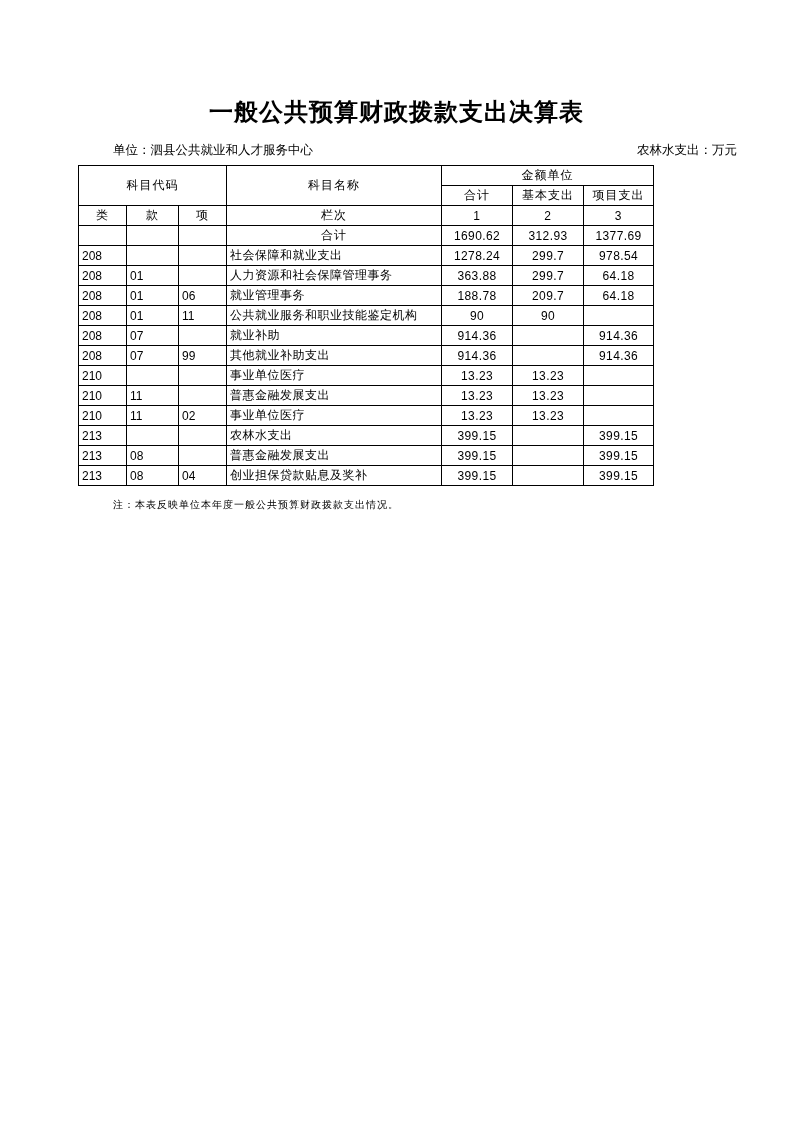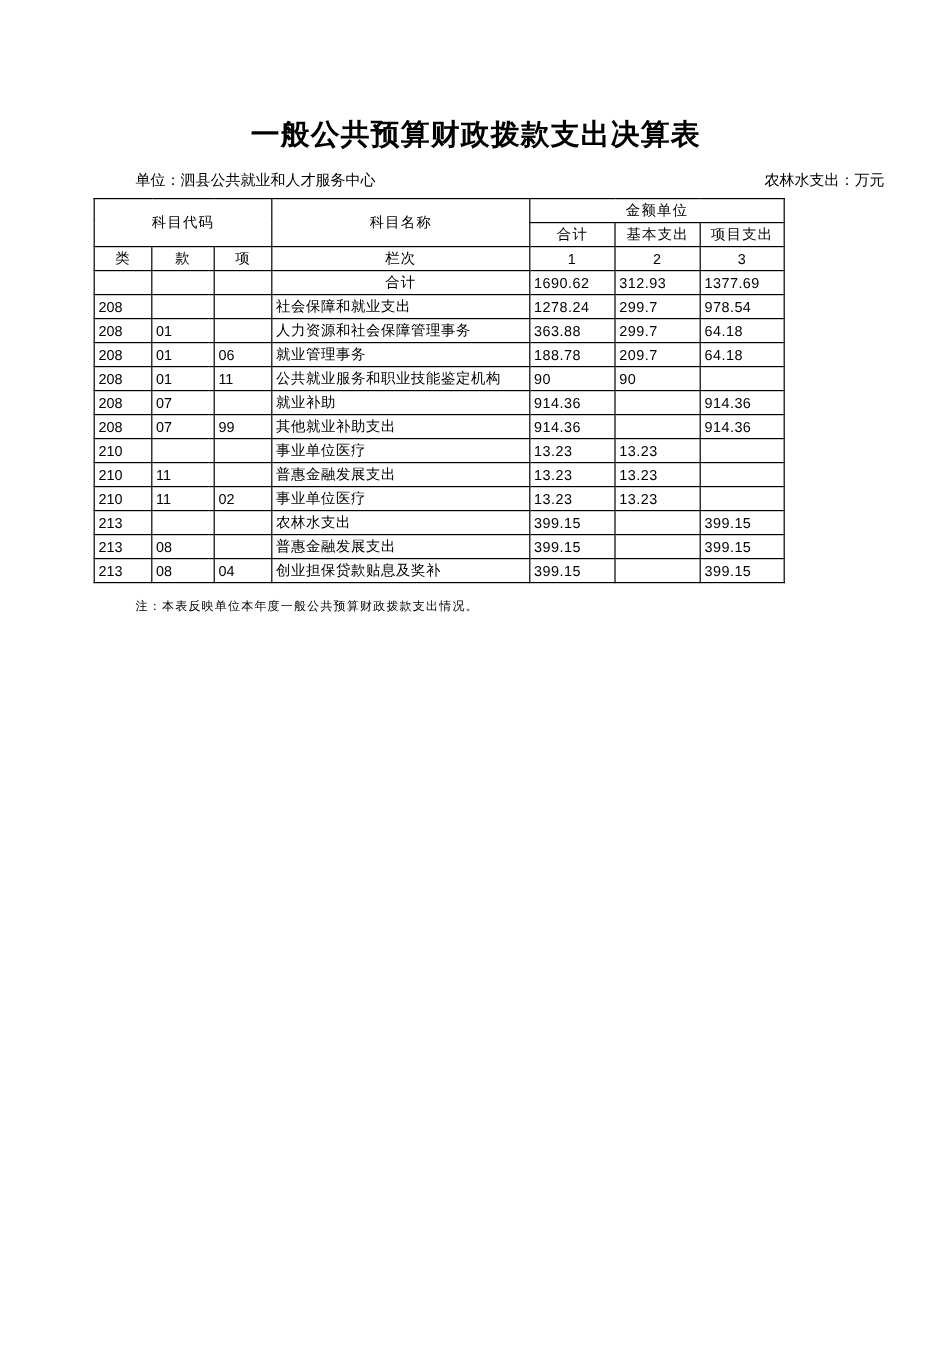--- a/index.html
+++ b/index.html
@@ -61,20 +61,21 @@
     border: 1px solid #000000;
     font-weight: normal;
     font-size: 12px;
     padding: 1px 3px;
     height: 19px;
     box-sizing: border-box;
     vertical-align: middle;
   }
 
   td.num {
+    text-align: center;
     font-size: 12px;
     letter-spacing: 0.4px;
   }
   td.name {
     text-align: left;
     padding-left: 8px;
     letter-spacing: 0.5px;
   }
   td.code {
     text-align: left;

